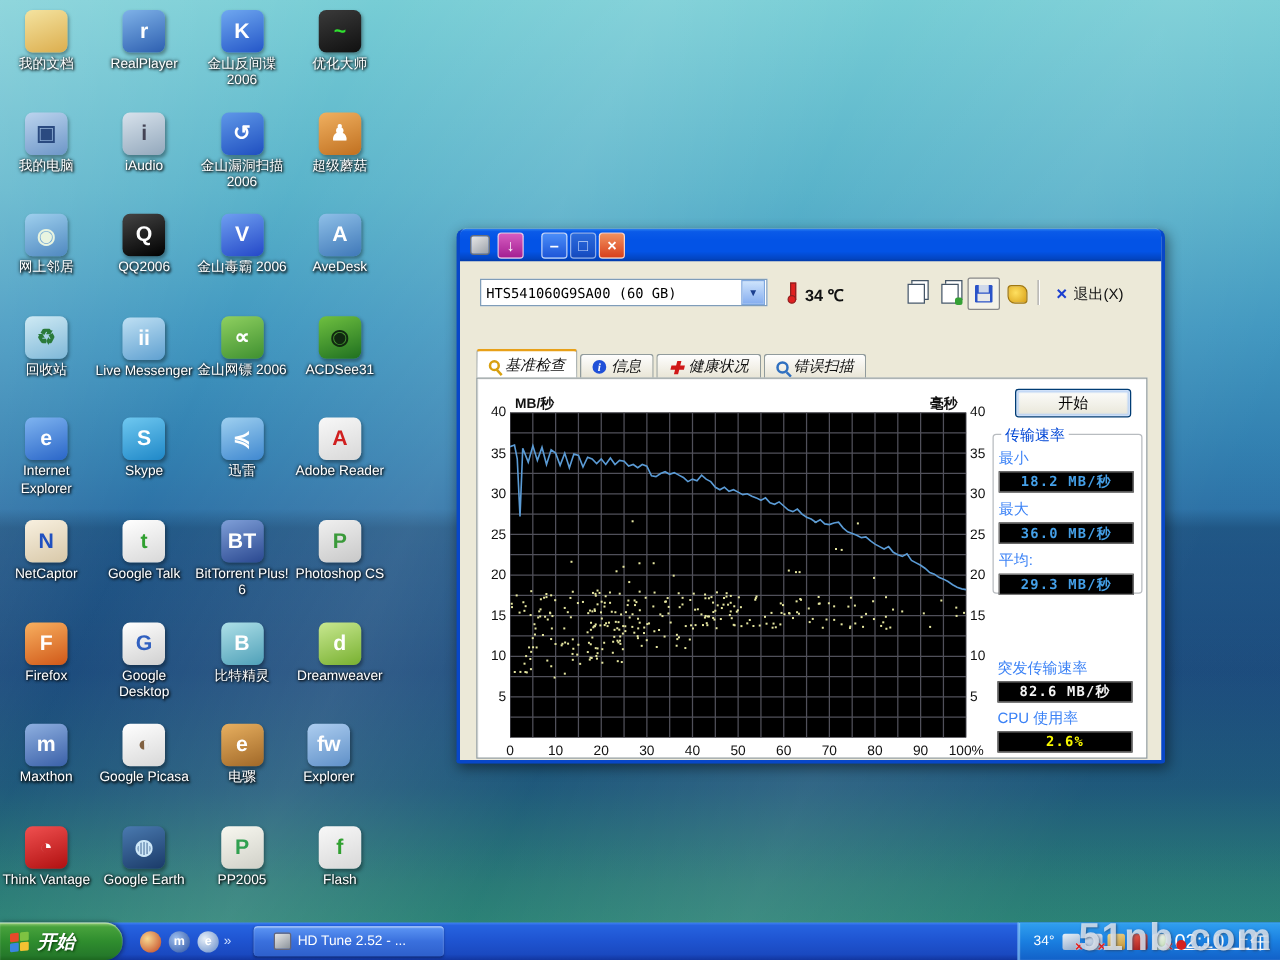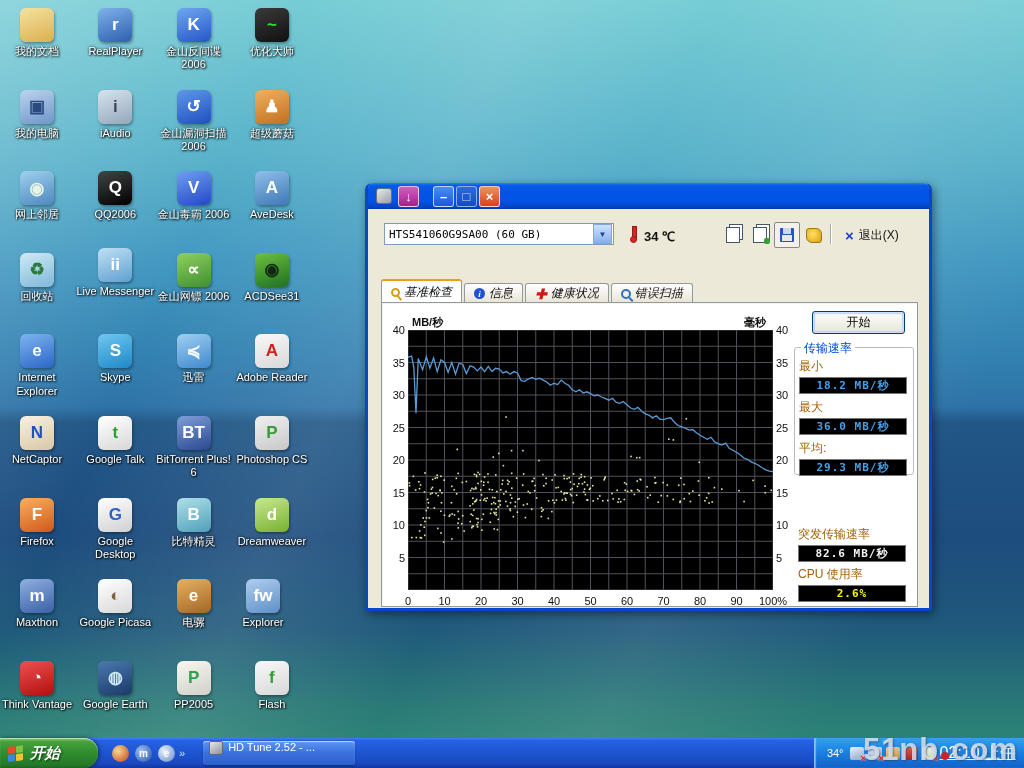--- a/index.html
+++ b/index.html
@@ -71,39 +71,39 @@
     border:1px solid #003C74;border-radius:3px;font-size:12px;display:flex;align-items:center;justify-content:center;cursor:pointer;
     box-shadow:inset 0 0 0 1px #cfe0f8, inset 0 0 1px 2px #bcd4f4;}
   .axis-title{position:absolute;top:12px;font-size:11px;font-weight:bold;color:#111;}
   .plotwrap{position:absolute;left:26px;top:27px;width:365px;height:260px;background:#000;}
   .ylab{position:absolute;font-size:11px;color:#111;width:22px;text-align:right;}
   .ylab.r{text-align:left;}
   .xlab{position:absolute;font-size:11px;color:#111;top:292px;width:34px;text-align:center;}
   
   .grp{position:absolute;left:412px;top:44px;width:118px;height:126px;border:1px solid #b8bcc0;border-radius:3px;}
   .grp .legend{position:absolute;left:6px;top:-8px;background:#fff;padding:0 3px;font-size:12px;color:#0046d5;}
-  .slabel{font-size:12px;color:#a16207;margin:5px 0 2px 4px;}
+  .slabel{font-size:12px;color:#3b82f6;margin:5px 0 2px 4px;}
   .lcd{margin-left:4px;width:106px;height:15px;background:#000;border:1px solid #777;
     font-family:"DejaVu Sans Mono",monospace;font-weight:bold;font-size:11px;letter-spacing:1px;
     display:flex;align-items:center;justify-content:center;}
   .lcd.blue{color:#45a0e8;} .lcd.yellow{color:#f8f800;} .lcd.white{color:#f4f4f4;}
   .stat{position:absolute;left:412px;width:120px;}
   
   .taskbar{position:absolute;left:0;bottom:0;width:1024px;height:30px;
     background:linear-gradient(180deg,#3f82f2 0%,#2663e0 8%,#1f55d2 45%,#1a49c0 85%,#1236a0 100%);display:flex;align-items:center;z-index:5;}
   .startb{height:30px;width:98px;border-radius:0 14px 14px 0;display:flex;align-items:center;gap:6px;padding-left:8px;box-sizing:border-box;cursor:pointer;
     background:linear-gradient(180deg,#8ecb6e 0%,#47a23c 12%,#2f8d2e 50%,#25792a 88%,#1c671f 100%);
     box-shadow:1px 0 4px rgba(0,0,0,0.5), inset 0 1px 1px rgba(255,255,255,0.5);}
   .flag{width:16px;height:15px;display:grid;grid-template-columns:7px 7px;grid-template-rows:7px 7px;gap:1px;transform:skewY(-6deg);}
   .flag i{border-radius:1px;}
   .startb .st{color:#fff;font-weight:bold;font-style:italic;font-size:15px;text-shadow:1px 1px 2px #0a3a0a;}
   .ql{display:flex;align-items:center;gap:6px;margin-left:14px;}
   .qli{width:17px;height:17px;border-radius:50%;display:flex;align-items:center;justify-content:center;color:#fff;font-size:10px;font-weight:bold;cursor:pointer;}
   .chev{color:#cfe0ff;font-size:11px;margin-left:4px;cursor:pointer;}
-  .taskbtn{margin-left:18px;width:152px;height:24px;border-radius:3px;display:flex;align-items:flex-start;gap:5px;padding:0 6px;box-sizing:border-box;cursor:pointer;
+  .taskbtn{margin-left:18px;width:152px;height:24px;border-radius:3px;display:flex;align-items:center;gap:5px;padding:0 16px;box-sizing:border-box;cursor:pointer;
     background:linear-gradient(180deg,#5d97f5,#3a70dd 50%,#2e60cc);box-shadow:inset 0 1px 1px rgba(255,255,255,0.6),0 1px 2px rgba(0,0,0,0.3);}
   .taskbtn .ico{width:14px;height:14px;border-radius:2px;background:linear-gradient(145deg,#e8e8e8,#8a929a);border:1px solid #667;box-sizing:border-box;}
   .taskbtn .tt{color:#fff;font-size:11px;white-space:nowrap;overflow:hidden;}
   .tray{margin-left:auto;height:30px;display:flex;align-items:center;gap:4px;padding:0 8px 0 12px;
     background:linear-gradient(180deg,#31a0ef 0%,#1a7fe0 50%,#1261c8 100%);border-left:1px solid #7ec0f8;box-shadow:inset 1px 0 1px rgba(255,255,255,0.4);}
   .tray .temp{color:#fff;font-size:11px;margin-right:2px;}
   .trico{width:14px;height:13px;border-radius:2px;position:relative;cursor:pointer;}
   .trico.badge::after{content:"×";position:absolute;right:-3px;bottom:-4px;color:#e02020;font-weight:bold;font-size:11px;text-shadow:0 0 1px #fff;}
   .tray .clock{color:#fff;font-size:16px;margin-left:0;white-space:nowrap;text-decoration:underline;}
   
@@ -160,21 +160,21 @@
       <div class="lbl">金山毒霸 2006</div>
     </div>
     <div class="dicon" style="left: 232.9px; top: 171.2px;">
       <div class="img" style="background:linear-gradient(160deg,#8fc0e8,#3f78b8);color:#fff">A</div>
       <div class="lbl">AveDesk</div>
     </div>
     <div class="dicon" style="left: -2px; top: 252.8px;">
       <div class="img" style="background:linear-gradient(160deg,#cfeaf4,#7fb8d8);color:#2a7a3a">♻</div>
       <div class="lbl">回收站</div>
     </div>
-    <div class="dicon" style="left: 76.3px; top: 248px;">
+    <div class="dicon" style="left: 76.3px; top: 254px;">
       <div class="img" style="background:linear-gradient(160deg,#bfe0f4,#5fa0d0);color:#fff">ii</div>
       <div class="lbl">Live Messenger</div>
     </div>
     <div class="dicon" style="left: 154.6px; top: 252.8px;">
       <div class="img" style="background:linear-gradient(160deg,#8fd060,#3f9030);color:#fff">∝</div>
       <div class="lbl">金山网镖 2006</div>
     </div>
     <div class="dicon" style="left: 232.9px; top: 252.8px;">
       <div class="img" style="background:linear-gradient(160deg,#6fc040,#1f7020);color:#102810">◉</div>
       <div class="lbl">ACDSee31</div>

